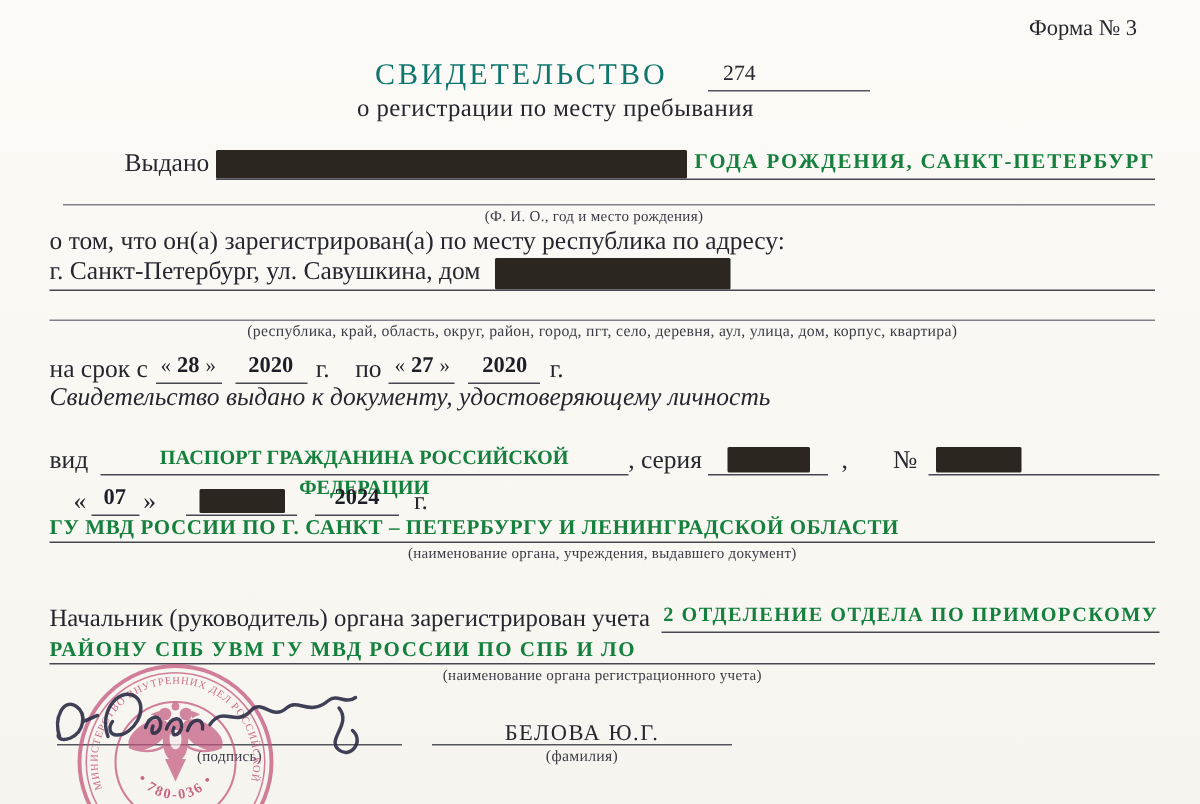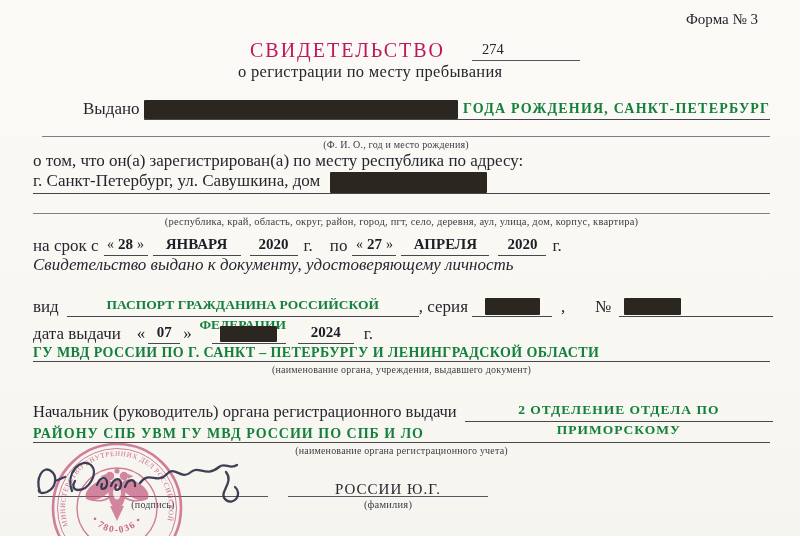--- a/index.html
+++ b/index.html
@@ -15,21 +15,21 @@
   .rule.dark{border-bottom:1.5px solid #474750;}
   .rule.thin{border-bottom:1px solid #80808a;}
   .redact{position:absolute;background:#2b2620;border-radius:1px;}
   .flexrow{position:absolute;display:flex;align-items:flex-end;}
   .lbl{font-size:17px;line-height:21px;}
   .cell{border-bottom:1.5px solid #474750;text-align:center;line-height:20px;height:21px;box-sizing:content-box;}
   .cell .v{font-weight:700;font-size:15px;color:#1e1e28;}
   .cell .q{font-size:14px;font-weight:400;color:#26262f;}
   .caps-fill{font-weight:700;color:#15803d;}
   .bar-in{display:inline-block;background:#2b2620;border-radius:1px;vertical-align:bottom;}
-  .title{font-size:20px;letter-spacing:2px;color:#be185d;}
+  .title{font-size:20px;letter-spacing:2px;color:#0f766e;}
   .subtitle{font-size:16.5px;letter-spacing:.3px;}
   svg text{font-family:"Liberation Serif","DejaVu Serif",serif;}
 </style>
 </head>
 <body>
 
 <div class="abs" style="top:11px;right:42px;font-size:15px;">Форма № 3</div>
 
 <div class="abs title" style="left:250px;top:39px;">СВИДЕТЕЛЬСТВО</div>
 <div class="abs" style="left:472px;top:41px;width:98px;border-bottom:1px solid #55555f;font-size:14.5px;padding-left:10px;height:19px;">274</div>
@@ -45,68 +45,65 @@
 <div class="abs lbl" style="left:33px;top:150px;">о том, что он(а) зарегистрирован(а) по месту республика по адресу:</div>
 <div class="abs lbl" style="left:33px;top:170px;">г. Санкт-Петербург, ул. Савушкина, дом</div>
 <div class="redact" style="left:330px;top:172px;width:157px;height:21px;"></div>
 <div class="rule dark" style="left:33px;top:193px;width:737px;"></div>
 <div class="rule thin" style="left:33px;top:213px;width:737px;"></div>
 <div class="abs cap" style="left:33px;top:216px;width:737px;font-size:10.5px;">(республика, край, область, округ, район, город, пгт, село, деревня, аул, улица, дом, корпус, квартира)</div>
 
 <div class="flexrow" style="left:33px;top:234px;width:745px;">
   <span class="lbl">на срок с</span>
   <span class="cell" style="width:44px;margin-left:5px;"><span class="q">«</span> <span class="v">28</span> <span class="q">»</span></span>
-  <span class="cell" style="width:88px;margin-left:5px;"><span class="v">ЯНВАРЯ</span></span>
   <span class="cell" style="width:48px;margin-left:9px;"><span class="v">2020</span></span>
   <span class="lbl" style="margin-left:6px;">г.</span>
   <span class="lbl" style="margin-left:17px;">по</span>
   <span class="cell" style="width:44px;margin-left:5px;"><span class="q">«</span> <span class="v">27</span> <span class="q">»</span></span>
-  <span class="cell" style="width:88px;margin-left:5px;"><span class="v">АПРЕЛЯ</span></span>
   <span class="cell" style="width:48px;margin-left:9px;"><span class="v">2020</span></span>
   <span class="lbl" style="margin-left:6px;">г.</span>
 </div>
 
 <div class="abs lbl" style="left:33px;top:254px;font-style:italic;">Свидетельство выдано к документу, удостоверяющему личность</div>
 
 <div class="flexrow" style="left:33px;top:295px;width:740px;">
   <span class="lbl">вид</span>
   <span class="cell" style="width:352px;margin-left:8px;font-size:13.5px;"><span class="caps-fill" style="font-size:13.5px;">ПАСПОРТ ГРАЖДАНИНА РОССИЙСКОЙ ФЕДЕРАЦИИ</span></span>
   <span class="lbl" style="white-space:pre;">, серия</span>
   <span class="cell" style="width:80px;margin-left:4px;"><span class="bar-in" style="width:55px;height:17px;"></span></span>
   <span class="lbl" style="margin-left:9px;">,</span>
   <span class="lbl" style="margin-left:30px;">№</span>
   <span class="cell" style="flex:1;margin-left:8px;text-align:left;"><span class="bar-in" style="width:57px;height:17px;margin-left:5px;"></span></span>
 </div>
 
 <div class="flexrow" style="left:33px;top:322px;">
-  <span class="lbl">дата выдачи</span>
   <span class="lbl" style="margin-left:16px;">«</span>
   <span class="cell" style="width:32px;margin-left:3px;"><span class="v">07</span></span>
   <span class="lbl" style="margin-left:3px;">»</span>
   <span class="cell" style="width:74px;margin-left:20px;"><span class="bar-in" style="width:57px;height:16px;"></span></span>
   <span class="cell" style="width:56px;margin-left:12px;"><span class="v">2024</span></span>
   <span class="lbl" style="margin-left:10px;">г.</span>
 </div>
 
 <div class="abs caps-fill" style="left:33px;top:345px;font-size:14px;letter-spacing:.4px;">ГУ  МВД  РОССИИ  ПО  Г. САНКТ – ПЕТЕРБУРГУ  И  ЛЕНИНГРАДСКОЙ ОБЛАСТИ</div>
 <div class="rule dark" style="left:33px;top:361px;width:737px;"></div>
 <div class="abs cap" style="left:33px;top:364px;width:737px;">(наименование органа, учреждения, выдавшего документ)</div>
 
 <div class="flexrow" style="left:33px;top:400px;width:740px;">
-  <span style="font-size:16.5px;line-height:21px;">Начальник (руководитель) органа регистрационного выдачи</span>
+  <span style="font-size:16.5px;line-height:21px;">Начальник (руководитель) органа зарегистрирован учета</span>
   <span class="cell" style="flex:1;margin-left:8px;font-size:13.5px;"><span class="caps-fill" style="font-size:13.5px;letter-spacing:1px;">2 ОТДЕЛЕНИЕ ОТДЕЛА  ПО ПРИМОРСКОМУ</span></span>
 </div>
 <div class="abs caps-fill" style="left:33px;top:426px;font-size:14px;letter-spacing:1px;">РАЙОНУ СПБ УВМ  ГУ  МВД РОССИИ  ПО СПБ  И  ЛО</div>
 <div class="rule dark" style="left:33px;top:442px;width:737px;"></div>
 <div class="abs cap" style="left:33px;top:445px;width:737px;">(наименование органа регистрационного учета)</div>
 
 <div class="rule" style="left:38px;top:496px;width:230px;border-bottom:1px solid #55555f;"></div>
 <div class="abs cap" style="left:88px;top:499px;width:130px;">(подпись)</div>
 
-<div class="abs" style="left:288px;top:481px;width:200px;text-align:center;font-size:15px;letter-spacing:1px;">РОССИИ  Ю.Г.</div>
+<div class="abs" style="left:288px;top:481px;width:200px;text-align:center;font-size:15px;letter-spacing:1px;">БЕЛОВА  Ю.Г.</div>
 <div class="rule" style="left:288px;top:496px;width:200px;border-bottom:1px solid #55555f;"></div>
 <div class="abs cap" style="left:288px;top:499px;width:200px;font-size:10.5px;">(фамилия)</div>
 
 <div class="abs" style="left:42px;top:438px;width:150px;height:98px;">
 <svg width="150" height="98" viewBox="0 0 150 98">
   <g stroke="#c4567c" fill="none" opacity="0.75">
     <circle cx="75" cy="70" r="64" stroke-width="2.6"></circle>
     <circle cx="75" cy="70" r="59.5" stroke-width="1"></circle>
     <circle cx="75" cy="70" r="40" stroke-width="1.4"></circle>
   </g>

